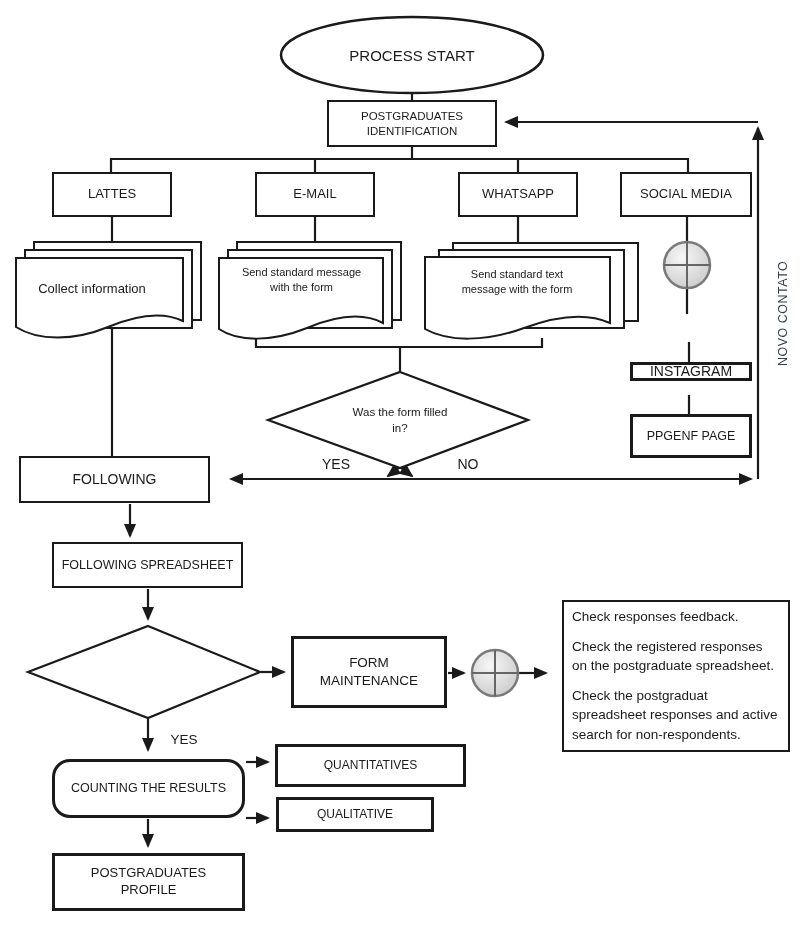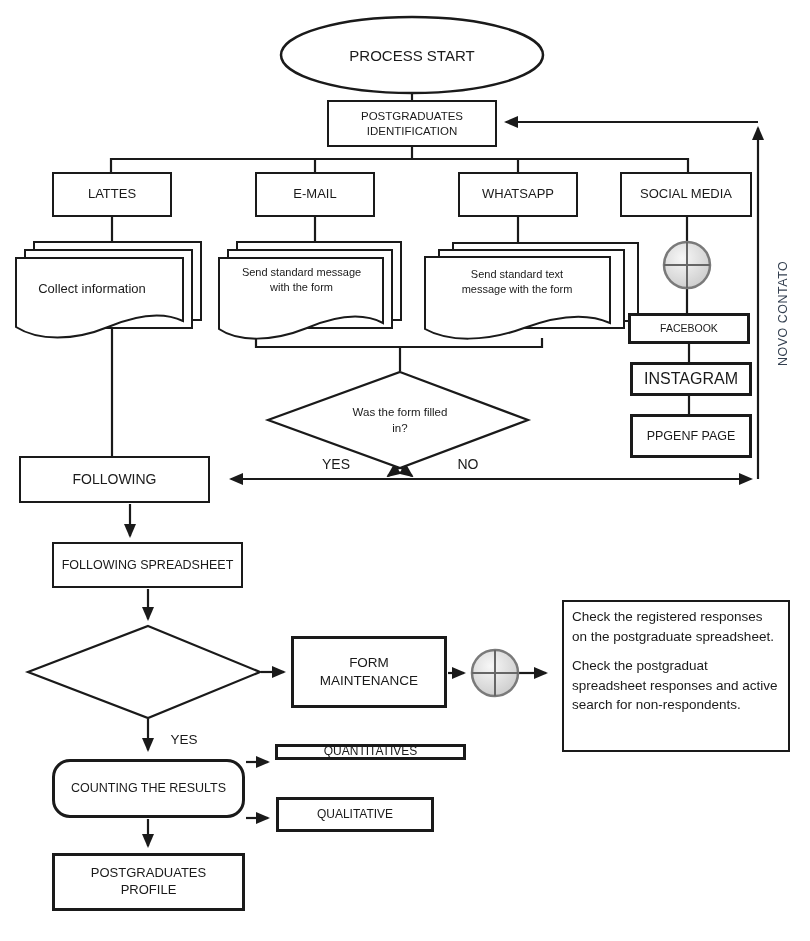--- a/index.html
+++ b/index.html
@@ -119,41 +119,41 @@
 
   <div class="node" style="left:52px;top:172px;width:120px;height:45px;font-size:13px;">LATTES</div>
   <div class="node" style="left:255px;top:172px;width:120px;height:45px;font-size:13px;">E-MAIL</div>
   <div class="node" style="left:458px;top:172px;width:120px;height:45px;font-size:13px;">WHATSAPP</div>
   <div class="node" style="left:620px;top:172px;width:132px;height:45px;font-size:13px;">SOCIAL MEDIA</div>
 
   <div class="lbl" style="left:37px;top:268px;width:110px;height:42px;font-size:13px;">Collect information</div>
   <div class="lbl" style="left:239px;top:262px;width:125px;height:36px;font-size:11px;">Send standard message with the form</div>
   <div class="lbl" style="left:452px;top:264px;width:130px;height:36px;font-size:11px;">Send standard text message with the form</div>
 
-  <div class="node thick" style="left:628px;top:313px;width:122px;height:31px;font-size:10.5px;">FACEBOOK</div>
-  <div class="node thick" style="left:630px;top:362px;width:122px;height:34px;font-size:16px;text-align:center;">INSTAGRAM</div>
+  <div class="node thick" style="left:630px;top:362px;width:122px;height:19px;font-size:14px;text-align:center;">INSTAGRAM</div>
   <div class="node thick" style="left:630px;top:414px;width:122px;height:44px;font-size:12.5px;">PPGENF PAGE</div>
 
   <div class="vertical" style="left:776px;top:254px;height:112px;">NOVO CONTATO</div>
 
   <div class="lbl" style="left:352px;top:402px;width:96px;height:38px;font-size:11.5px;">Was the form filled in?</div>
   <div class="lbl" style="left:318px;top:455px;width:36px;height:18px;font-size:14px;">YES</div>
   <div class="lbl" style="left:450px;top:455px;width:36px;height:18px;font-size:14px;">NO</div>
 
   <div class="node" style="left:19px;top:456px;width:191px;height:47px;font-size:14px;">FOLLOWING</div>
 
   <div class="node" style="left:52px;top:542px;width:191px;height:46px;font-size:12.5px;">FOLLOWING SPREADSHEET</div>
 
   <div class="lbl" style="left:164px;top:731px;width:40px;height:18px;font-size:13.5px;">YES</div>
 
   <div class="node thick" style="left:291px;top:636px;width:156px;height:72px;font-size:13.5px;padding:0 20px;">FORM MAINTENANCE</div>
 
   <div class="notes" style="left:562px;top:600px;width:228px;height:152px;">
+    <p>Check responses feedback.</p>
     <p>Check the registered responses on the postgraduate spreadsheet.</p>
     <p>Check the postgraduat spreadsheet responses and active search for non-respondents.</p>
   </div>
 
   <div class="node thick" style="left:52px;top:759px;width:193px;height:59px;font-size:12.5px;border-radius:18px;">COUNTING THE RESULTS</div>
-  <div class="node thick" style="left:275px;top:744px;width:191px;height:16px;font-size:12px;">QUANTITATIVES</div>
+  <div class="node thick" style="left:275px;top:744px;width:191px;height:43px;font-size:12px;">QUANTITATIVES</div>
   <div class="node thick" style="left:276px;top:797px;width:158px;height:35px;font-size:12px;">QUALITATIVE</div>
   <div class="node thick" style="left:52px;top:853px;width:193px;height:58px;font-size:13px;padding:0 28px;">POSTGRADUATES PROFILE</div>
 
 </div>
 
 </body></html>

